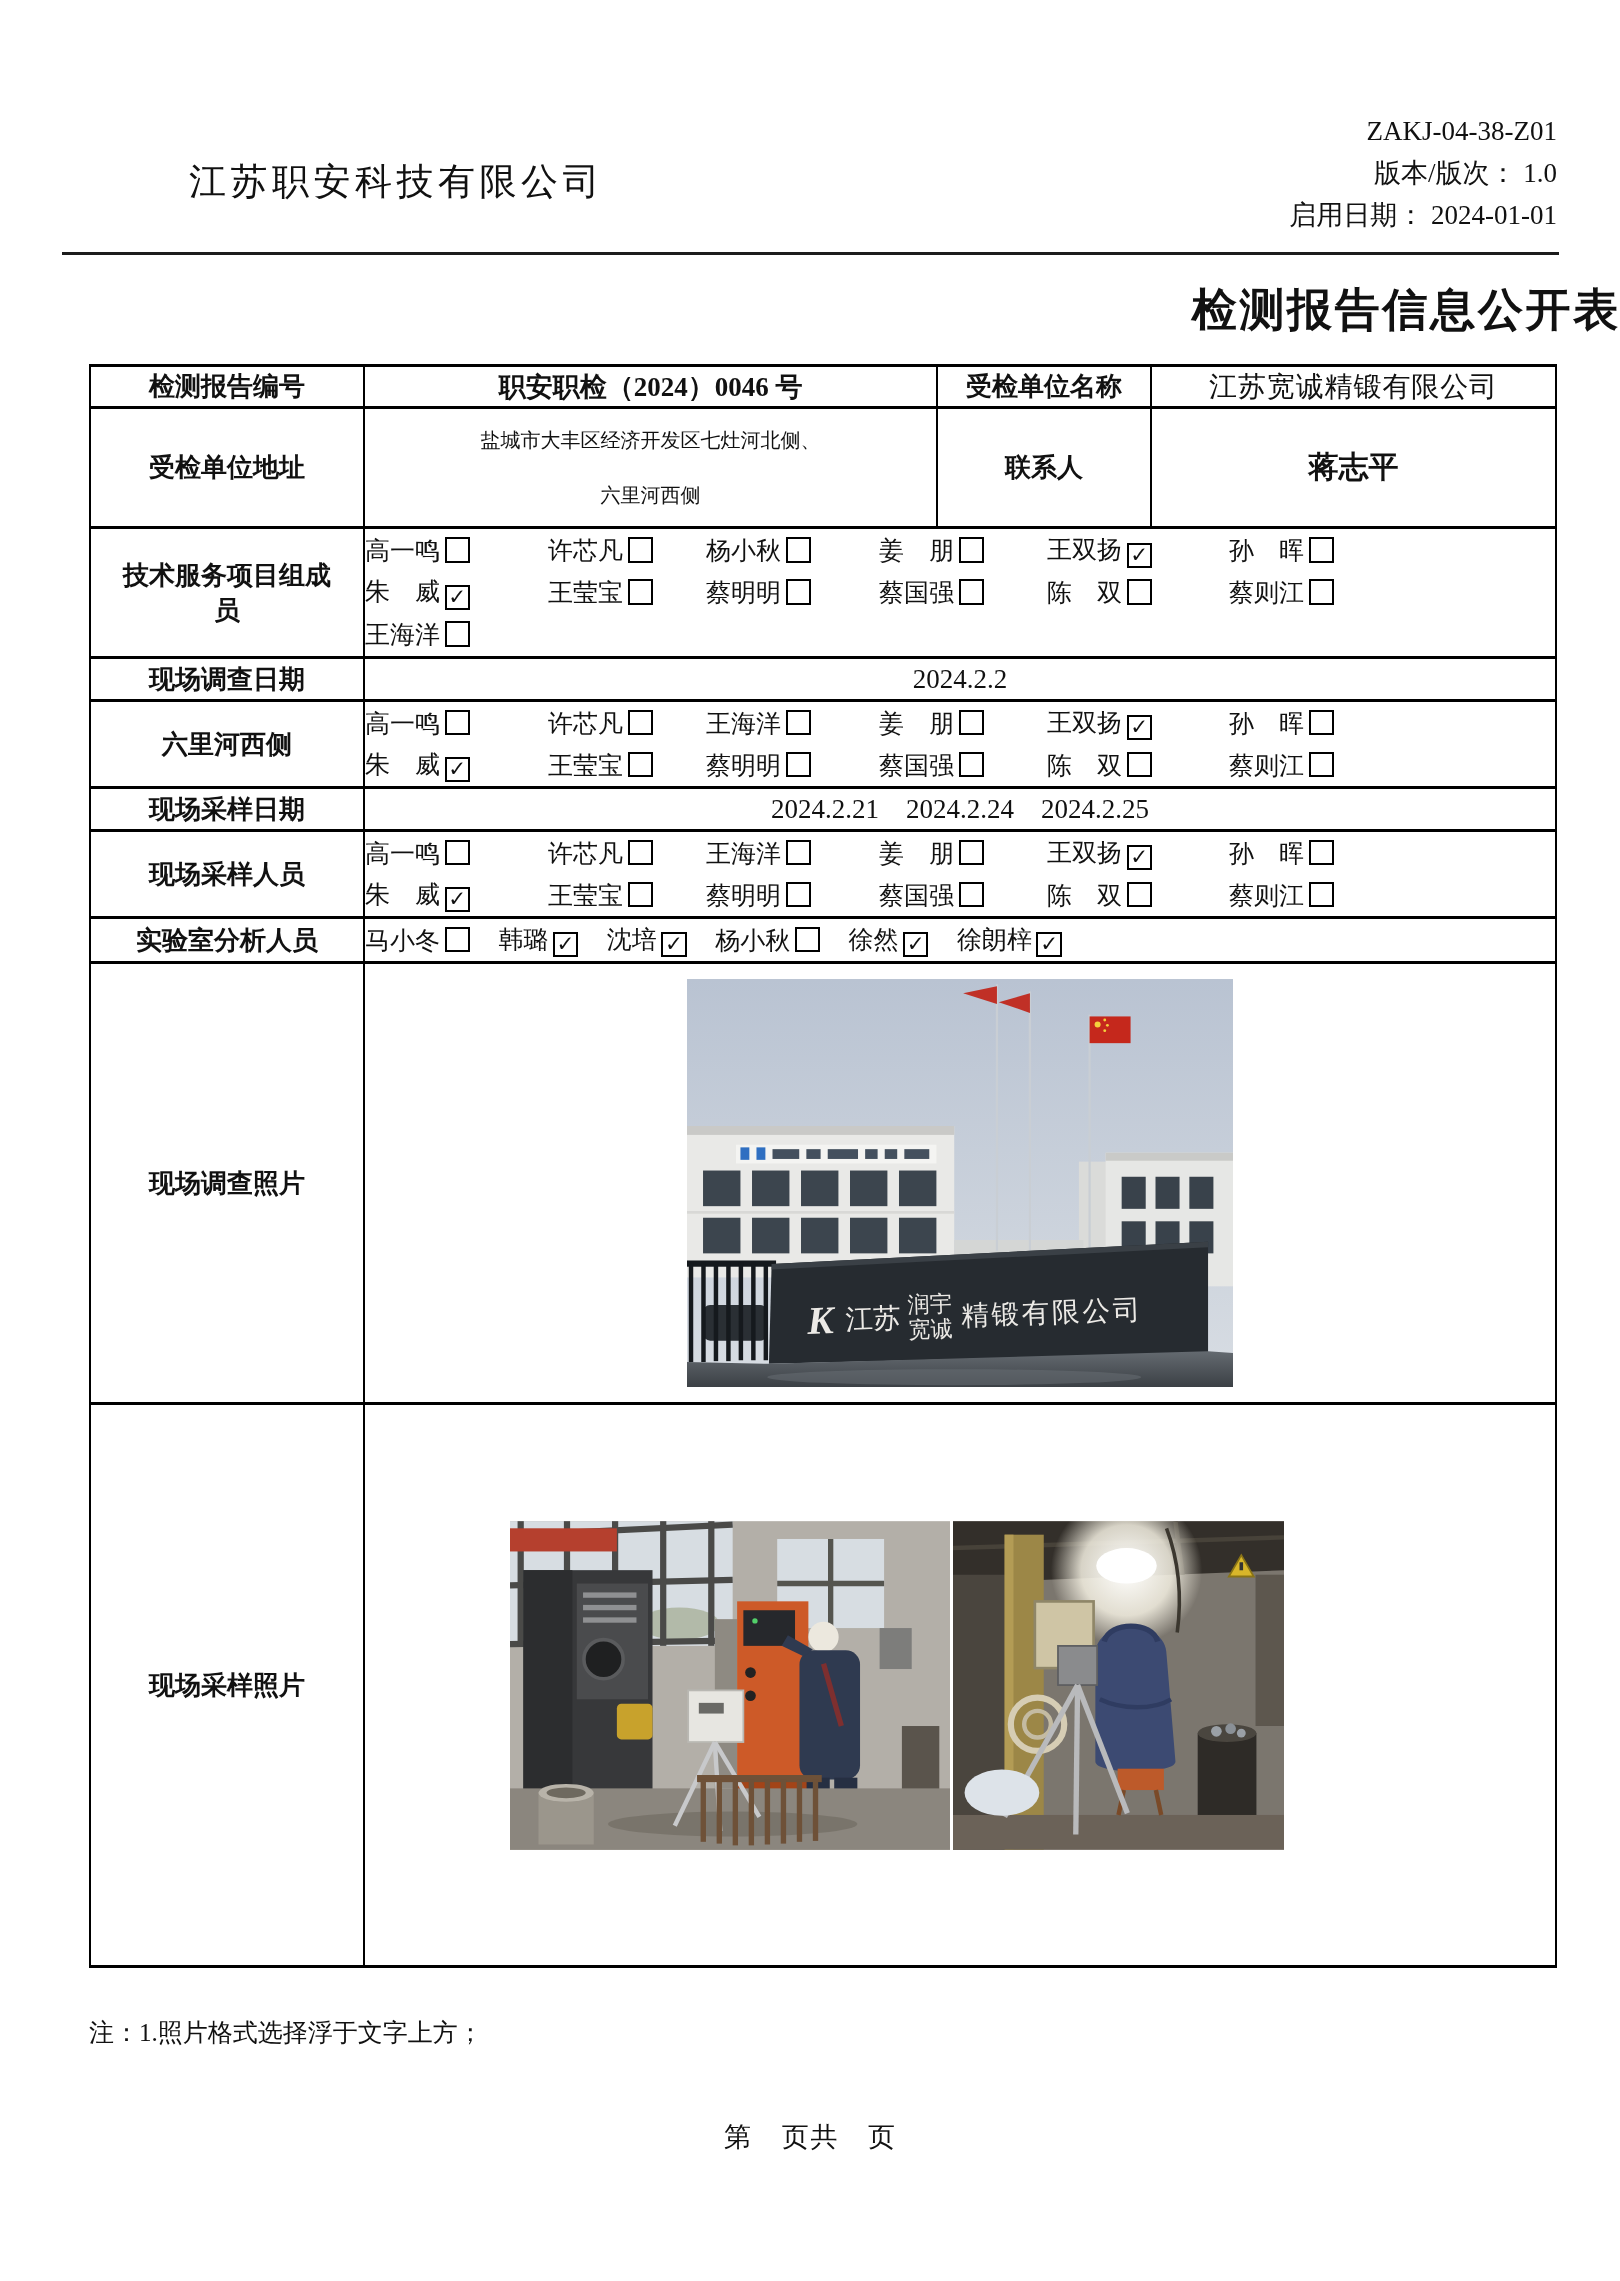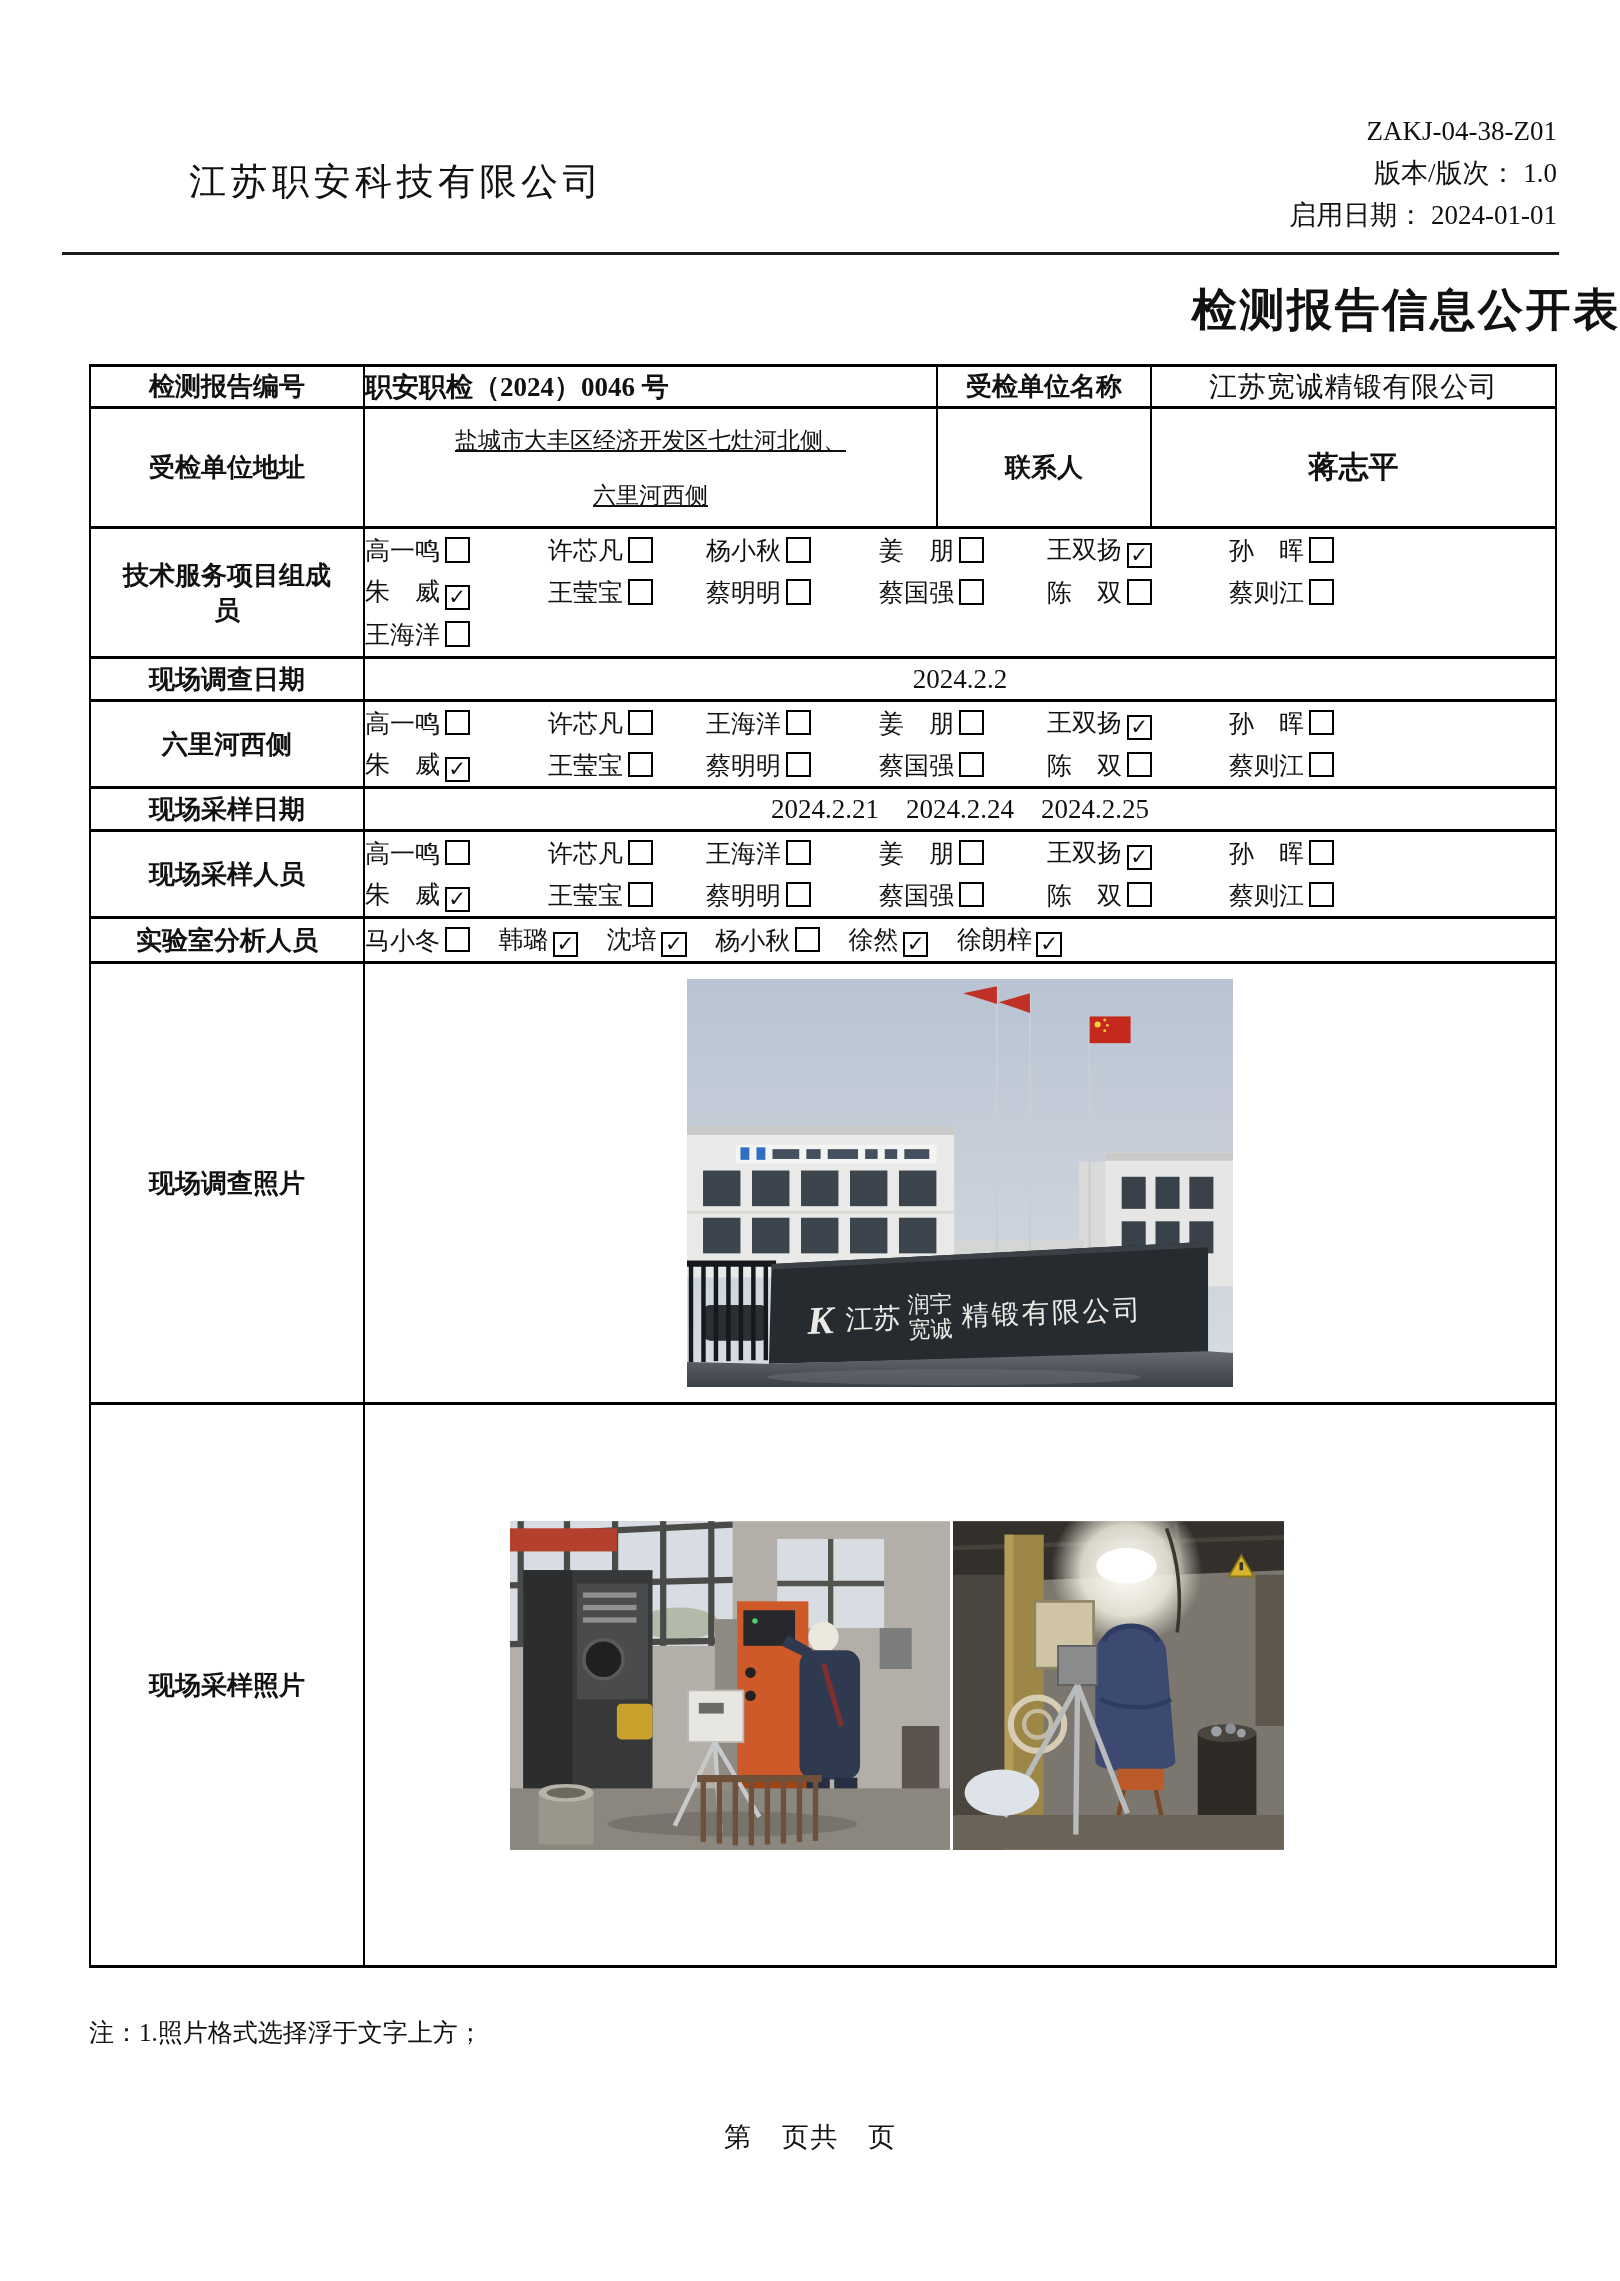--- a/index.html
+++ b/index.html
@@ -10,23 +10,23 @@
   .logo-zakj{font-style:italic;font-weight:bold;font-size:27px;fill:#1c5c8a;letter-spacing:2px;}
   .company-name{position:absolute;left:189px;top:157px;font-size:37px;letter-spacing:4.5px;}
   .doc-meta{position:absolute;right:64px;top:110px;text-align:right;font-size:27px;line-height:42px;}
   .header-rule{position:absolute;left:62px;right:62px;top:252px;height:2.7px;background:#1c1c1c;}
   .title{position:absolute;left:0;top:280px;width:100%;text-align:right;font-size:45px;font-weight:bold;letter-spacing:2.7px;}
   
   table.main{position:absolute;left:89px;top:364px;width:1466px;border-collapse:collapse;table-layout:fixed;}
   table.main td{border:2.7px solid #000;border-top-width:3.6px;border-bottom-width:3.6px;padding:0;vertical-align:middle;}
   .lbl{font-weight:bold;font-size:26px;text-align:center;}
   .lbl-inner{width:216px;margin:0 auto;}
-  .val-bold{font-weight:bold;font-size:27px;padding-left:14.3px;}
+  .val-bold{font-weight:bold;font-size:27px;padding-left:14.3px;text-align:center;}
   .unit-name{font-size:28px;letter-spacing:0.9px;text-align:center;}
-  .addr{font-family:"Liberation Sans","DejaVu Sans",sans-serif;font-size:23px;text-align:center;line-height:55px;text-decoration:underline;}
+  .addr{font-family:"Liberation Sans","DejaVu Sans",sans-serif;font-size:20px;text-align:center;line-height:55px;}
   .name-val{font-size:30px;text-align:center;font-weight:600;}
   .center-val{font-size:27px;text-align:center;}
   .members-box{padding:1.8px 0 1.8px 10.7px;}
   .m-line{height:42px;}
   .m-line.grid{display:grid;grid-template-columns:183px 158px 173px 168px 182px 1fr;align-items:center;}
   .m-line.flex{display:flex;gap:28.5px;align-items:center;}
   .m-item{white-space:nowrap;font-size:25px;}
   .cb{display:inline-block;width:21.4px;height:21.4px;border:2.7px solid #000;margin-left:4.5px;
       vertical-align:-3.6px;text-align:center;line-height:19.6px;font-size:21.4px;font-weight:bold;
       font-family:"DejaVu Sans",sans-serif;}

